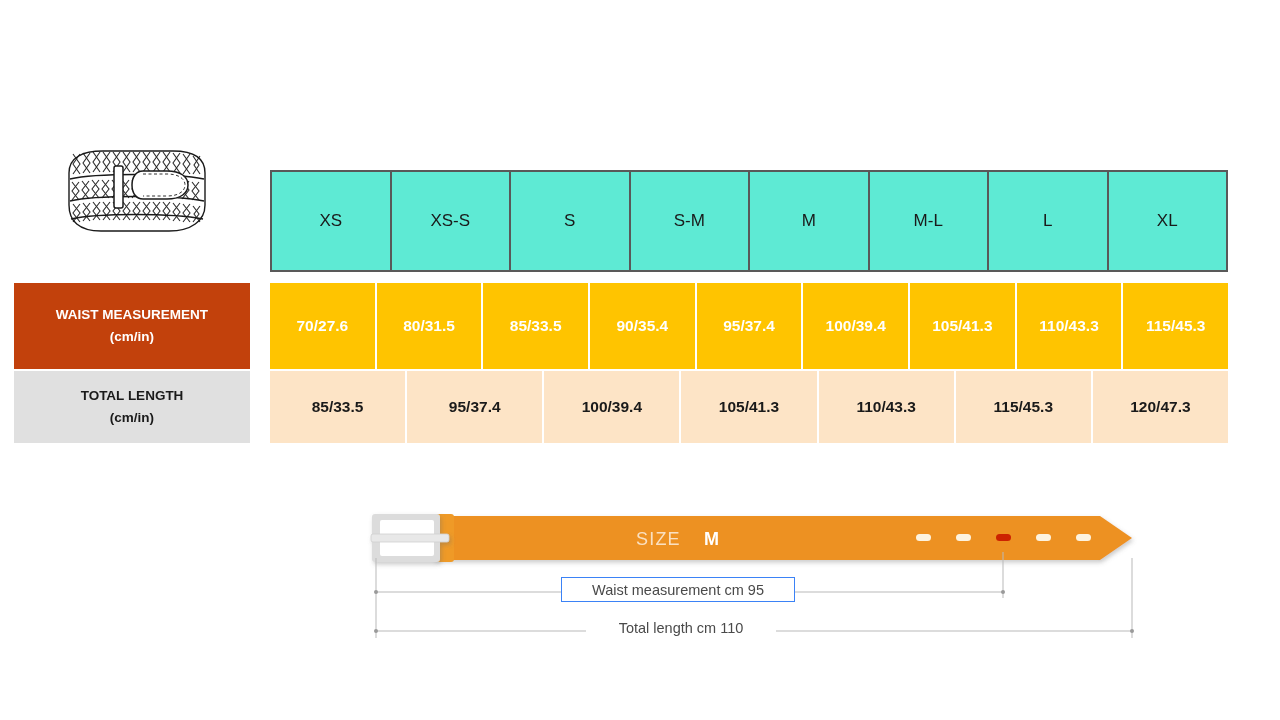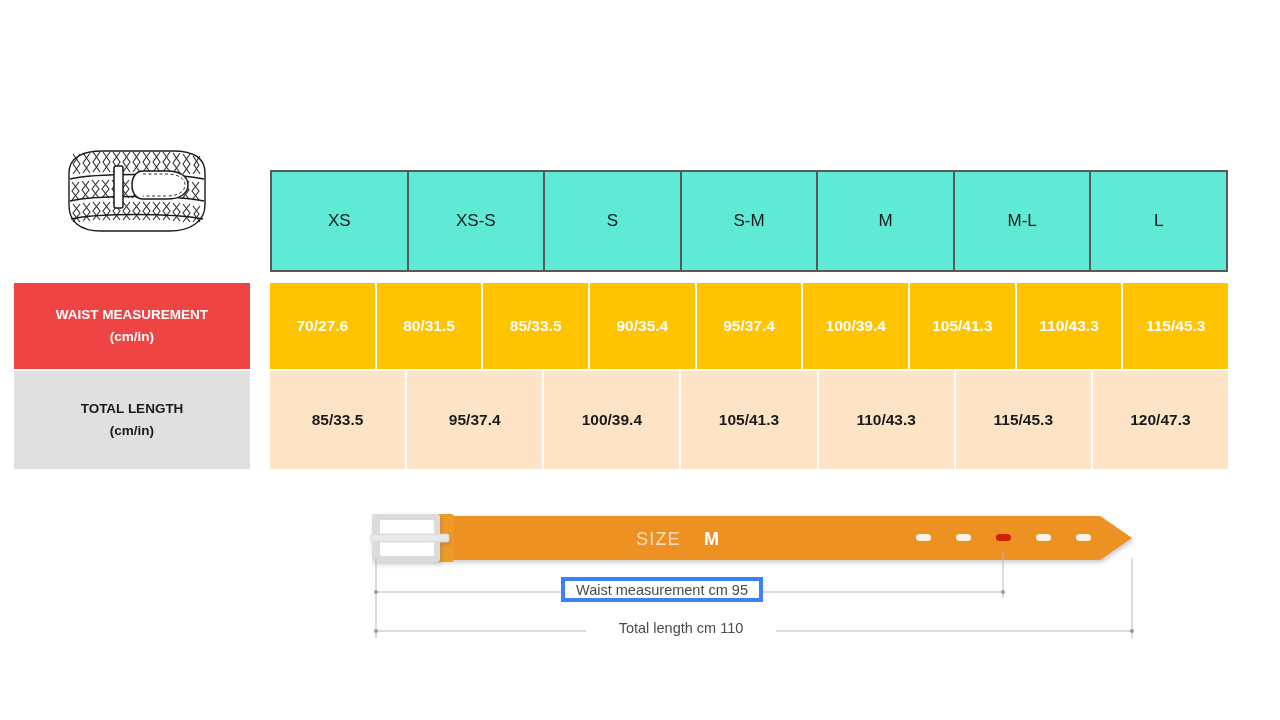--- a/index.html
+++ b/index.html
@@ -51,36 +51,36 @@
   #size-header-row .hcell:last-child { border-right: none; }
 
   
   .meas-row {
     position: absolute;
     left: 14px;
     display: flex;
     align-items: stretch;
   }
   #waist-row { top: 283px; height: 86px; }
-  #length-row { top: 371px; height: 98px; border-radius: 21px; }
+  #length-row { top: 371px; height: 72px; border-radius: 21px; }
 
   .row-label {
     width: 236px;
     display: flex;
     flex-direction: column;
     align-items: center;
     justify-content: center;
     text-align: center;
     font-size: 13.5px;
     font-weight: bold;
     line-height: 1.65;
     box-sizing: border-box;
   }
   #waist-row .row-label {
-    background: #ef4444;
+    background: #c2410c;
     color: #ffffff;
   }
   #length-row .row-label {
     background: #e0e0e0;
     color: #1a1a1a;
   }
   .row-label .sub { font-weight: bold; }
 
   .row-cells {
     margin-left: 20px;
@@ -108,23 +108,23 @@
     top: 500px;
     width: 800px;
     height: 150px;
   }
 
   
   #waist-dim-label {
     position: absolute;
     left: 561px;
     top: 577px;
-    width: 202px;
+    width: 234px;
     height: 25px;
-    border: 4px solid #3b82f6;
+    border: 1px solid #3b82f6;
     background: #ffffff;
     display: flex;
     align-items: center;
     justify-content: center;
     font-size: 14.5px;
     color: #4a4a4a;
     box-sizing: border-box;
     white-space: nowrap;
   }
   #length-dim-label {
@@ -205,20 +205,21 @@
 </svg>
 
 <div id="size-header-row">
   <div class="hcell">XS</div>
   <div class="hcell">XS-S</div>
   <div class="hcell">S</div>
   <div class="hcell">S-M</div>
   <div class="hcell">M</div>
   <div class="hcell">M-L</div>
   <div class="hcell">L</div>
+  <div class="hcell">XL</div>
 </div>
 
 <div class="meas-row" id="waist-row">
   <div class="row-label">
     <span>WAIST MEASUREMENT</span>
     <span class="sub">(cm/in)</span>
   </div>
   <div class="row-cells">
     <div class="dcell">70/27.6</div>
     <div class="dcell">80/31.5</div>

